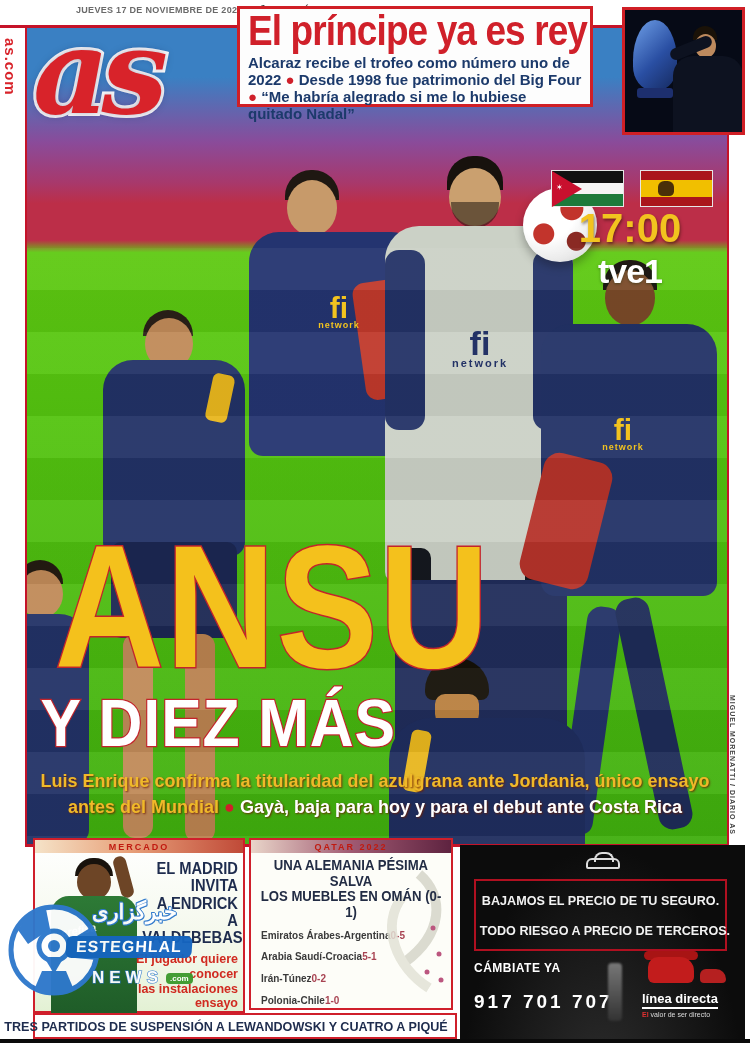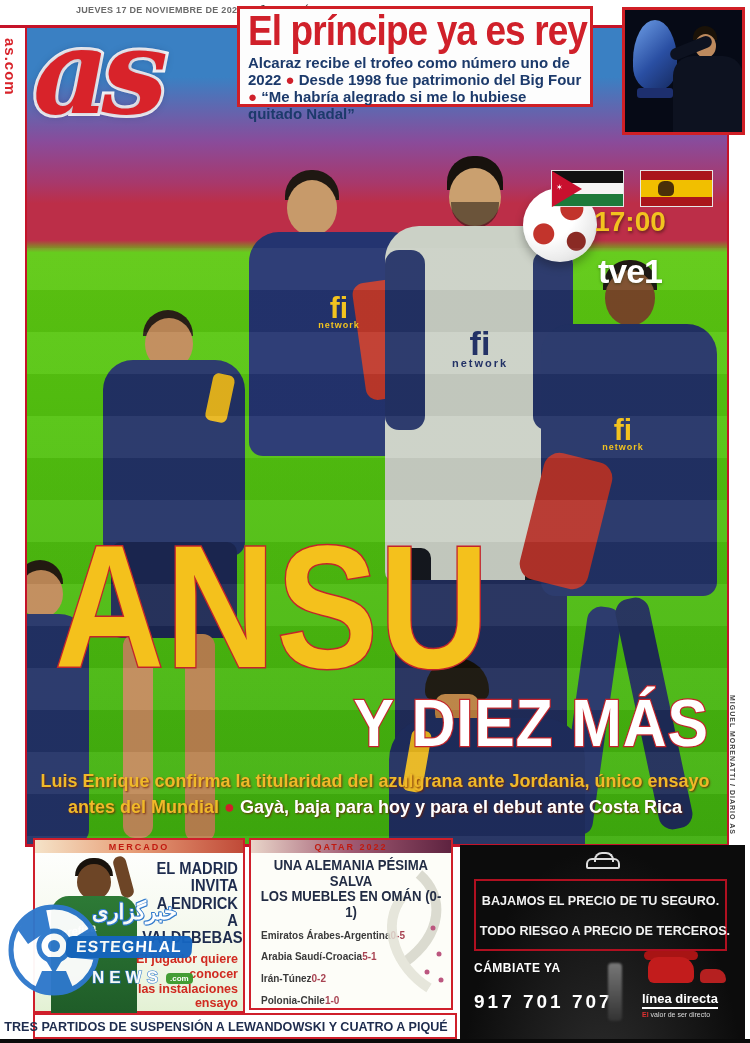--- a/index.html
+++ b/index.html
@@ -51,30 +51,30 @@
 
   
   .flag{width:73px;height:37px;border:1px solid #e6e6e6;box-sizing:border-box;z-index:4;}
   .jordan{left:551px;top:170px;background:linear-gradient(180deg,#111 0 33%,#f4f4f4 33% 66%,#1d7a3a 66% 100%);}
   .jordan::before{content:"";position:absolute;left:0;top:0;border-left:30px solid #c8102e;
     border-top:18px solid transparent;border-bottom:18px solid transparent;}
   .jordan::after{content:"✶";position:absolute;left:4px;top:12px;font-size:8px;color:#fff;}
   .spain{left:640px;top:170px;background:linear-gradient(180deg,#aa151b 0 25%,#f1bf00 25% 75%,#aa151b 75% 100%);}
   .spain::after{content:"";position:absolute;left:17px;top:10px;width:16px;height:15px;background:#4a3008;
     border-radius:40% 40% 30% 30%;}
-  .kickoff{left:540px;top:206px;width:180px;text-align:center;font-size:28px;font-weight:bold;color:#f2c31f;
+  .kickoff{left:540px;top:206px;width:180px;text-align:center;font-size:40px;font-weight:bold;color:#f2c31f;
     text-shadow:1px 2px 3px rgba(40,20,0,.5);z-index:4;}
   .channel{left:540px;top:252px;width:180px;text-align:center;font-size:34px;font-weight:bold;color:#fff;
     letter-spacing:-1px;text-shadow:0 1px 3px rgba(0,40,0,.4);z-index:4;}
 
   
   .ansu{left:25px;top:520px;width:700px;text-align:left;z-index:6;}
   .ansu span{display:inline-block;font-size:172px;font-weight:bold;line-height:1;letter-spacing:2px;
     color:#f4c11c;-webkit-text-stroke:3px #c3242b;paint-order:stroke fill;transform:scale(.88,1.02);}
-  .diezmas{left:25px;top:690px;width:700px;text-align:right;z-index:6;}
+  .diezmas{left:25px;top:690px;width:700px;text-align:left;z-index:6;}
   .diezmas span{display:inline-block;font-size:66px;font-weight:bold;line-height:1;letter-spacing:1px;
     color:#fff;-webkit-text-stroke:2.5px #c3242b;paint-order:stroke fill;transform:scaleX(.92);}
   .deck1,.deck2{left:25px;width:700px;text-align:center;font-size:18px;font-weight:bold;z-index:6;
     text-shadow:1px 1px 2px rgba(110,30,0,.85);white-space:nowrap;}
   .deck1{top:771px;color:#f0b929;}
   .deck2{top:797px;color:#fff;}
   .deck2 .yl{color:#f0b929;} .deck2 .bl{color:#d0202a;text-shadow:none;}
 
   .credit{left:729px;top:695px;writing-mode:vertical-rl;font-size:7px;font-weight:bold;color:#444;
     letter-spacing:1px;height:160px;}

